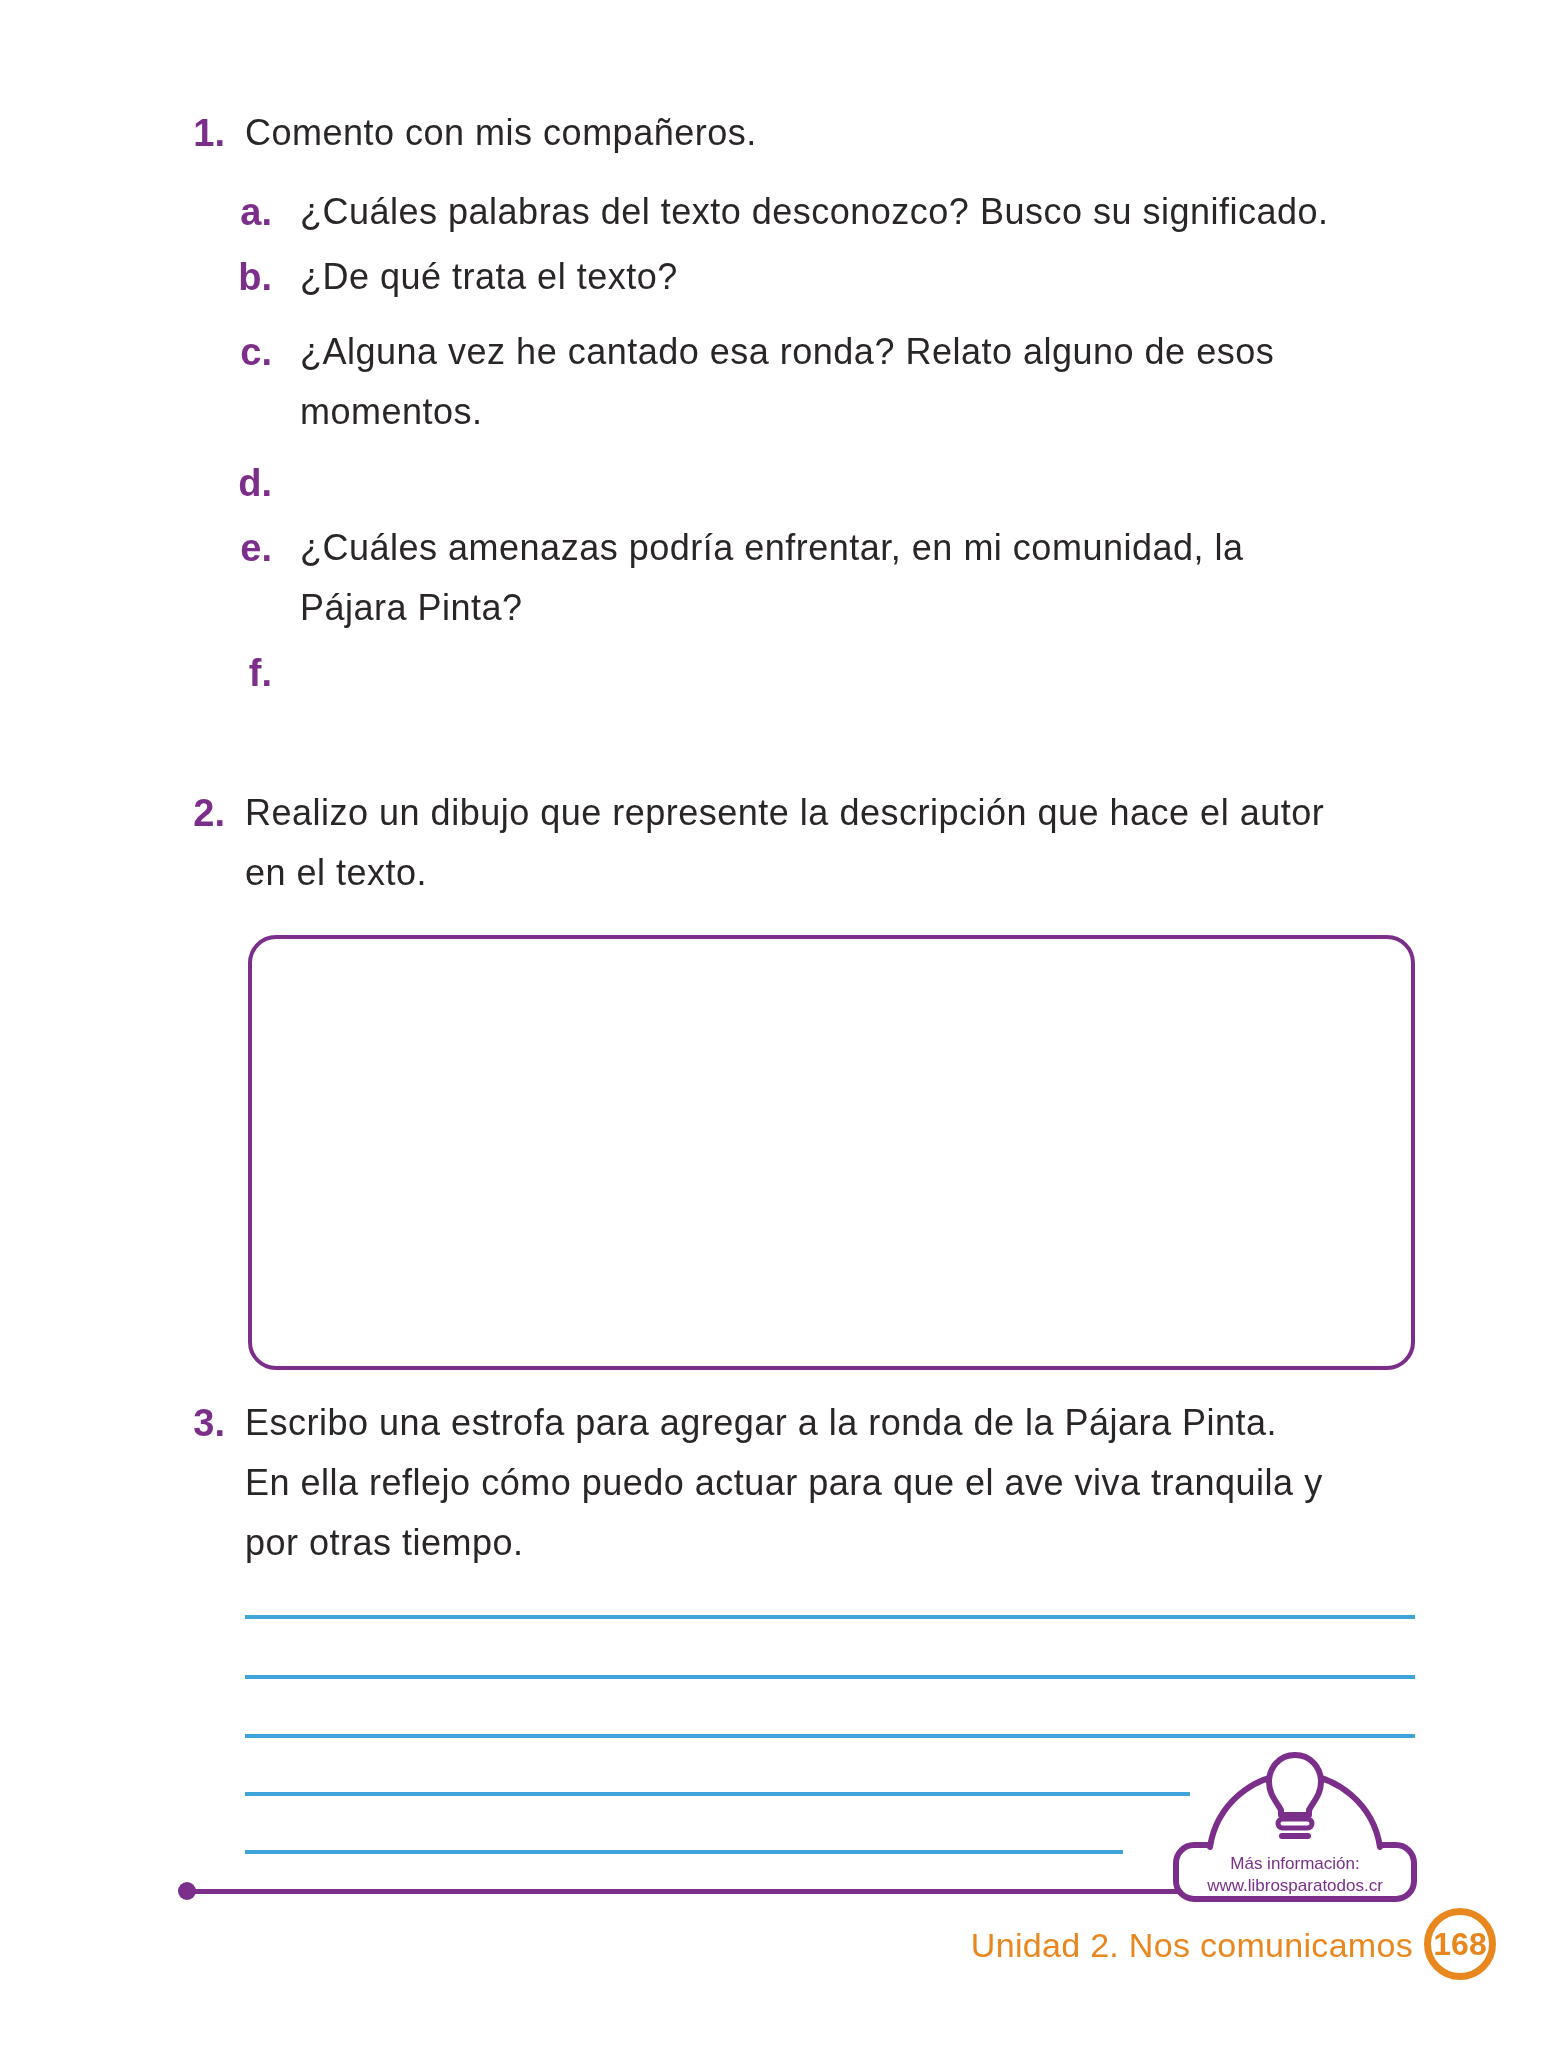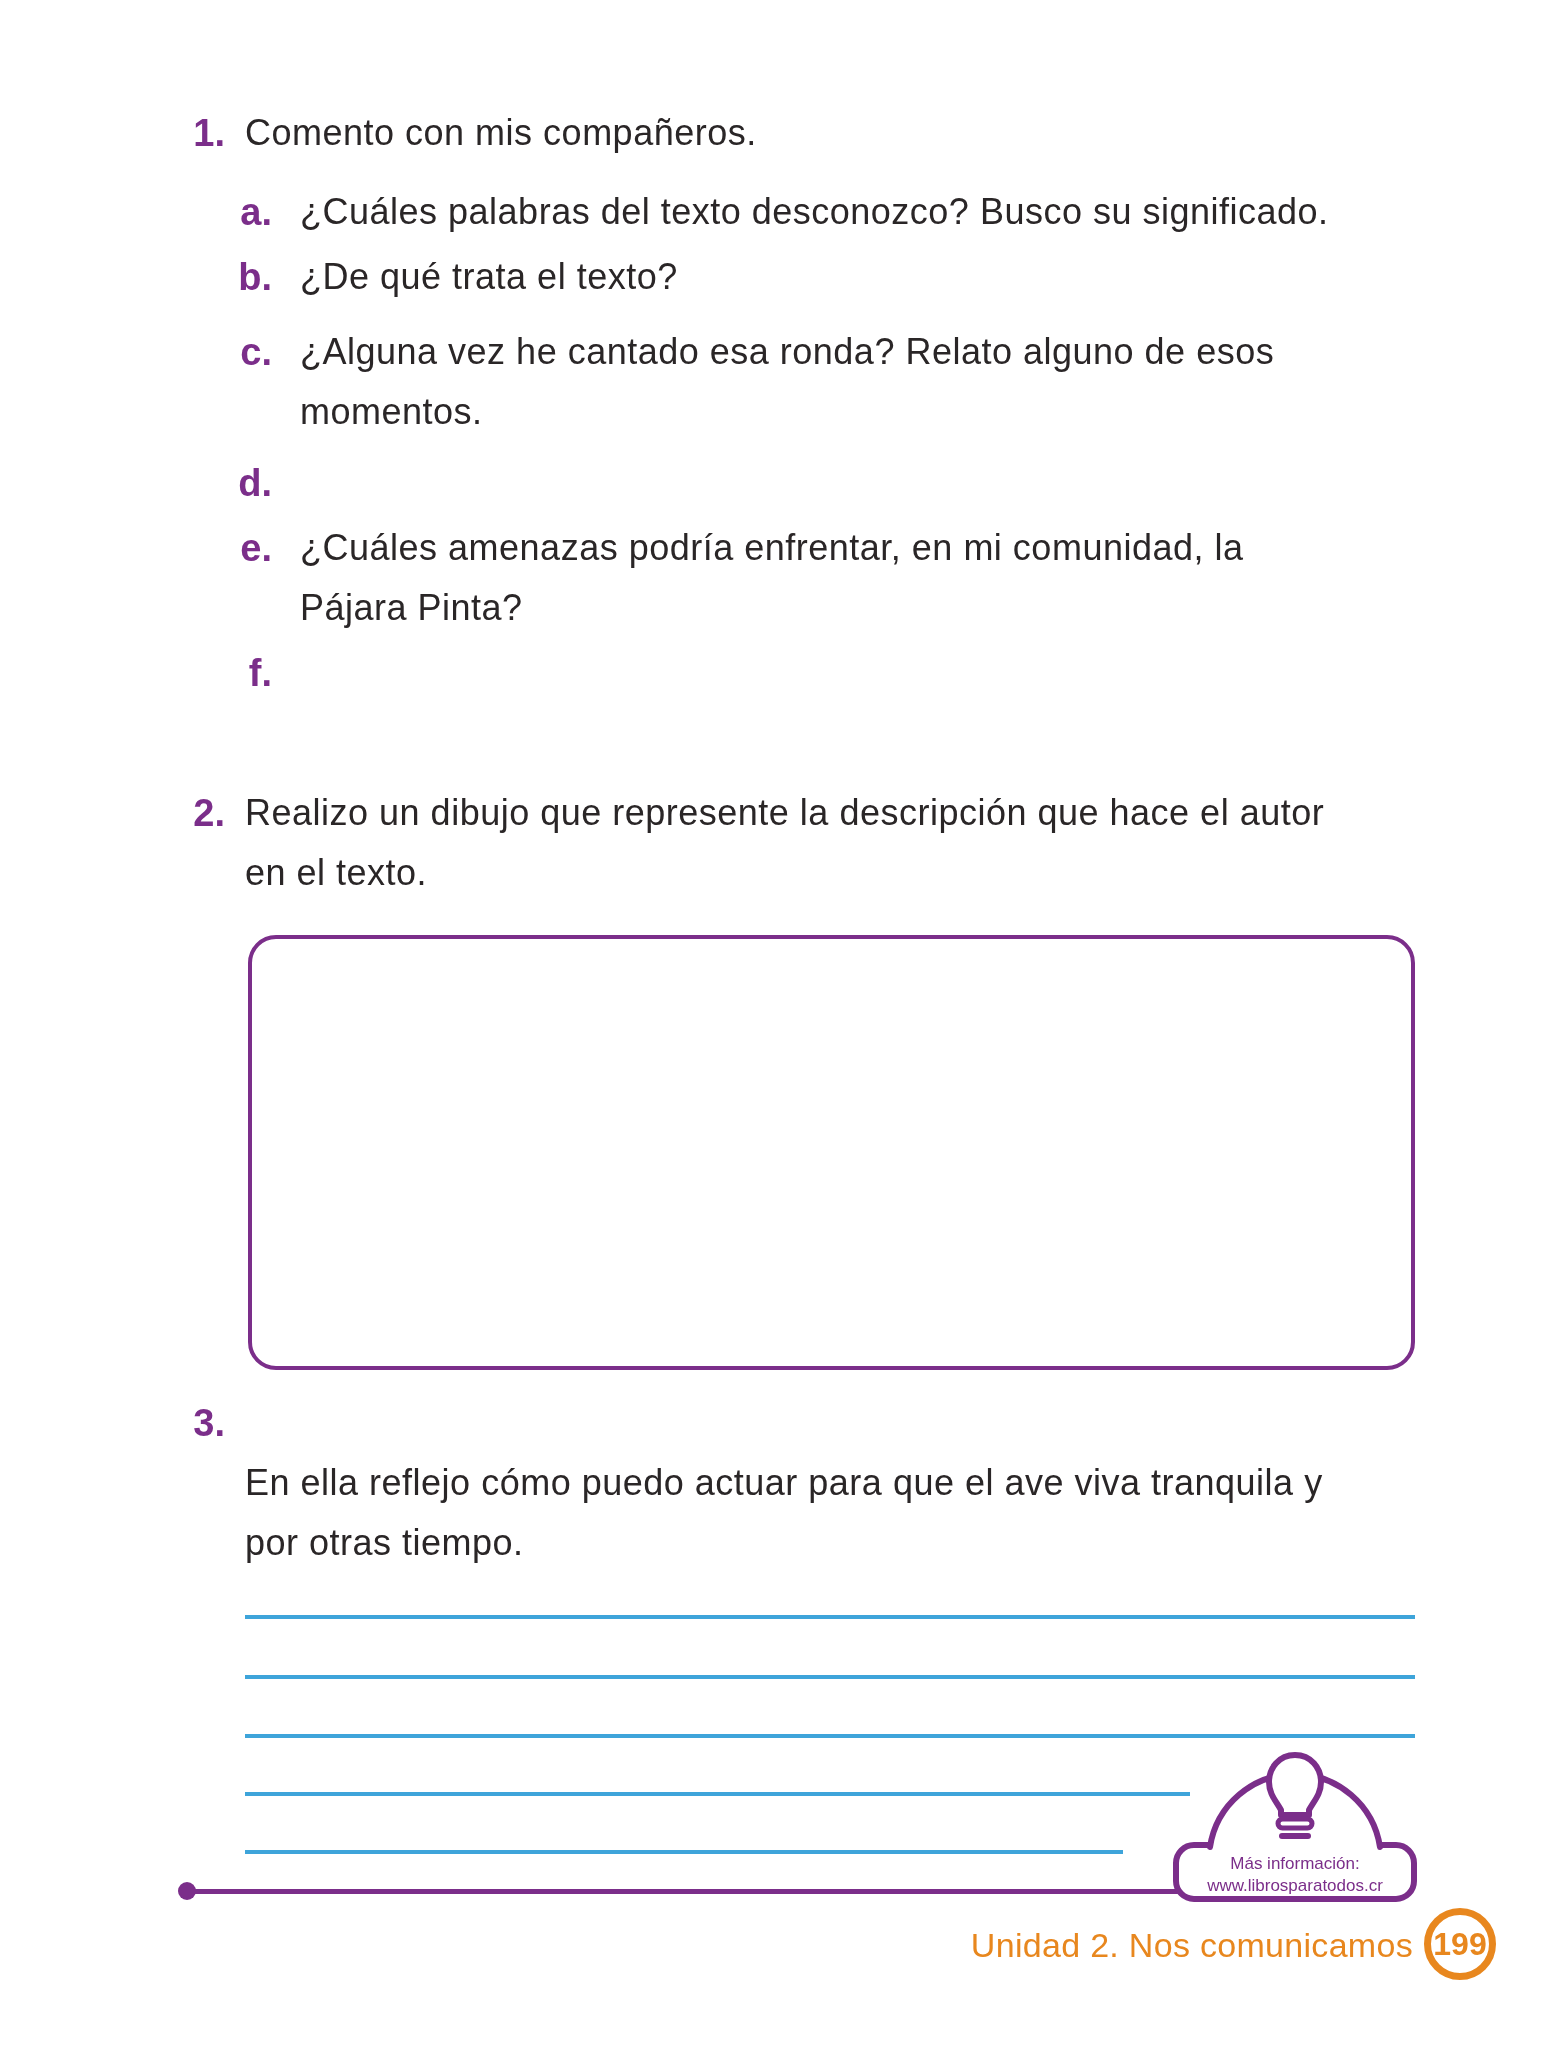--- a/index.html
+++ b/index.html
@@ -112,20 +112,21 @@
 
   <div class="marker let" style="top:650px">f.</div>
 
   <div class="marker num" style="top:790px">2.</div>
   <div class="txt" style="left:245px;top:790px">Realizo un dibujo que represente la descripción que hace el autor</div>
   <div class="txt" style="left:245px;top:850px">en el texto.</div>
 
   <div class="draw-box"></div>
 
   <div class="marker num" style="top:1400px">3.</div>
+  <div class="txt" style="left:245px;top:1400px">Escribo una estrofa para agregar a la ronda de la Pájara Pinta.</div>
   <div class="txt" style="left:245px;top:1460px">En ella reflejo cómo puedo actuar para que el ave viva tranquila y</div>
   <div class="txt" style="left:245px;top:1520px">por otras tiempo.</div>
 
   <div class="write-line" style="left:245px;top:1615px;width:1170px"></div>
   <div class="write-line" style="left:245px;top:1675px;width:1170px"></div>
   <div class="write-line" style="left:245px;top:1734px;width:1170px"></div>
   <div class="write-line" style="left:245px;top:1792px;width:945px"></div>
   <div class="write-line" style="left:245px;top:1850px;width:878px"></div>
 
   <div class="footer-dot"></div>
@@ -146,16 +147,16 @@
         <line x1="112" y1="91" x2="138" y2="91" stroke="#7b2e8a" stroke-width="6" stroke-linecap="round"></line>
       </g>
 
       <text x="125" y="124" text-anchor="middle" font-family="Liberation Sans, sans-serif" font-size="17" fill="#7b2e8a">Más información:</text>
       <text x="125" y="146" text-anchor="middle" font-family="Liberation Sans, sans-serif" font-size="17" fill="#7b2e8a">www.librosparatodos.cr</text>
     </svg>
   </div>
 
   <div class="footer-label">Unidad 2. Nos comunicamos</div>
   <div class="page-circle">
-    <span>199</span>
+    <span>168</span>
   </div>
 
 </div>
 
 </body></html>

